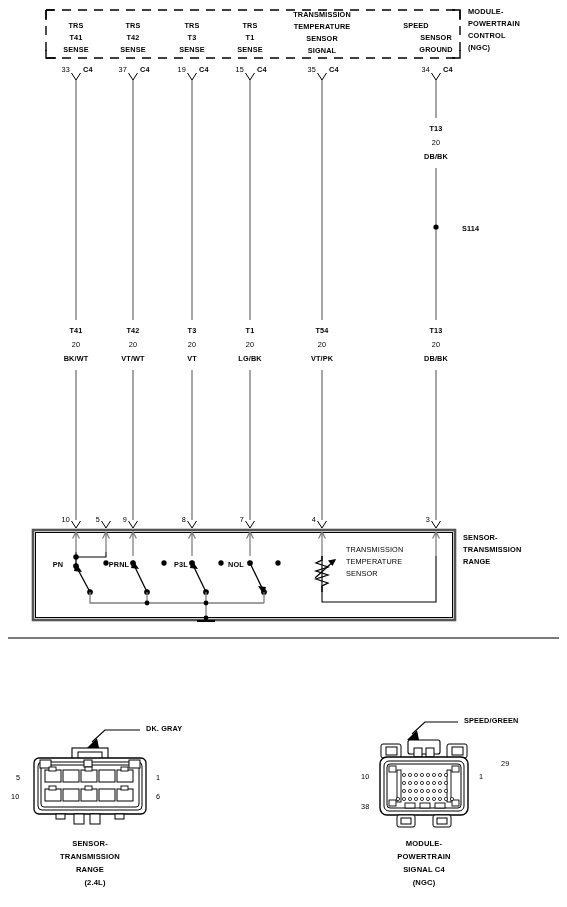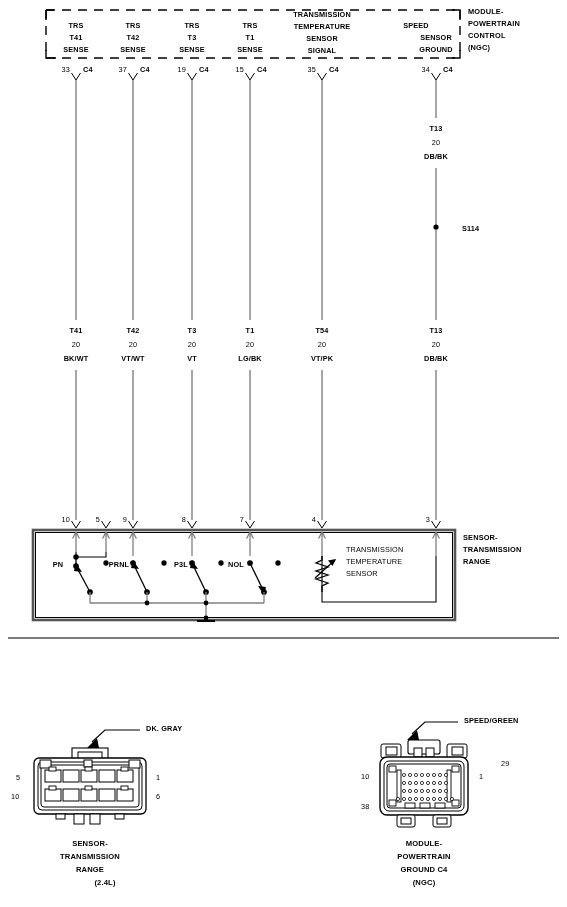--- a/index.html
+++ b/index.html
@@ -394,25 +394,25 @@
   <div class="lbl sensbox" style="left:463px;top:556px;">RANGE</div>
 
   <div class="lbl b" style="left:146px;top:723px;">DK. GRAY</div>
   <div class="lbl" style="left:16px;top:772px;">5</div>
   <div class="lbl" style="left:11px;top:791px;">10</div>
   <div class="lbl" style="left:156px;top:772px;">1</div>
   <div class="lbl" style="left:156px;top:791px;">6</div>
   <div class="lbl cap ctr" style="left:90px;top:838px;">SENSOR-</div>
   <div class="lbl cap ctr" style="left:90px;top:851px;">TRANSMISSION</div>
   <div class="lbl cap ctr" style="left:90px;top:864px;">RANGE</div>
-  <div class="lbl cap ctr" style="left:105px;top:877px;">(2.4L)</div>
+  <div class="lbl cap ctr" style="left:95px;top:877px;">(2.4L)</div>
 
   <div class="lbl b" style="left:464px;top:715px;">SPEED/GREEN</div>
   <div class="lbl" style="left:361px;top:771px;">10</div>
   <div class="lbl" style="left:361px;top:801px;">38</div>
   <div class="lbl" style="left:479px;top:771px;">1</div>
   <div class="lbl" style="left:477px;top:758px;margin-left:24px;">29</div>
   <div class="lbl cap ctr" style="left:424px;top:838px;">MODULE-</div>
   <div class="lbl cap ctr" style="left:424px;top:851px;">POWERTRAIN</div>
-  <div class="lbl cap ctr" style="left:424px;top:864px;">GROUND C4</div>
+  <div class="lbl cap ctr" style="left:424px;top:864px;">SIGNAL C4</div>
   <div class="lbl cap ctr" style="left:424px;top:877px;">(NGC)</div>
 
 </div>
 
 </body></html>

